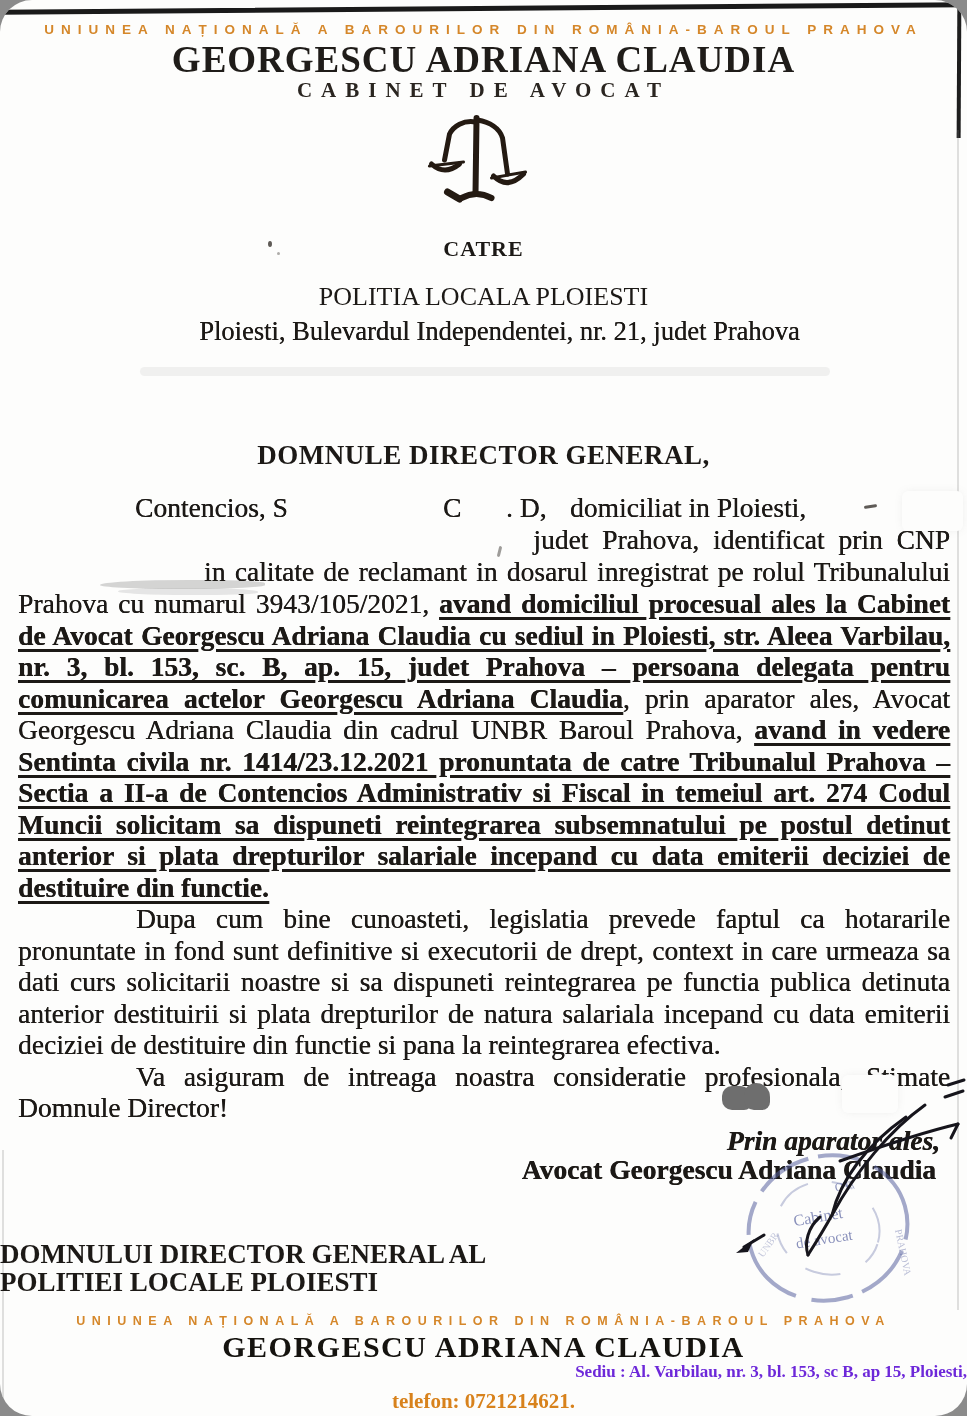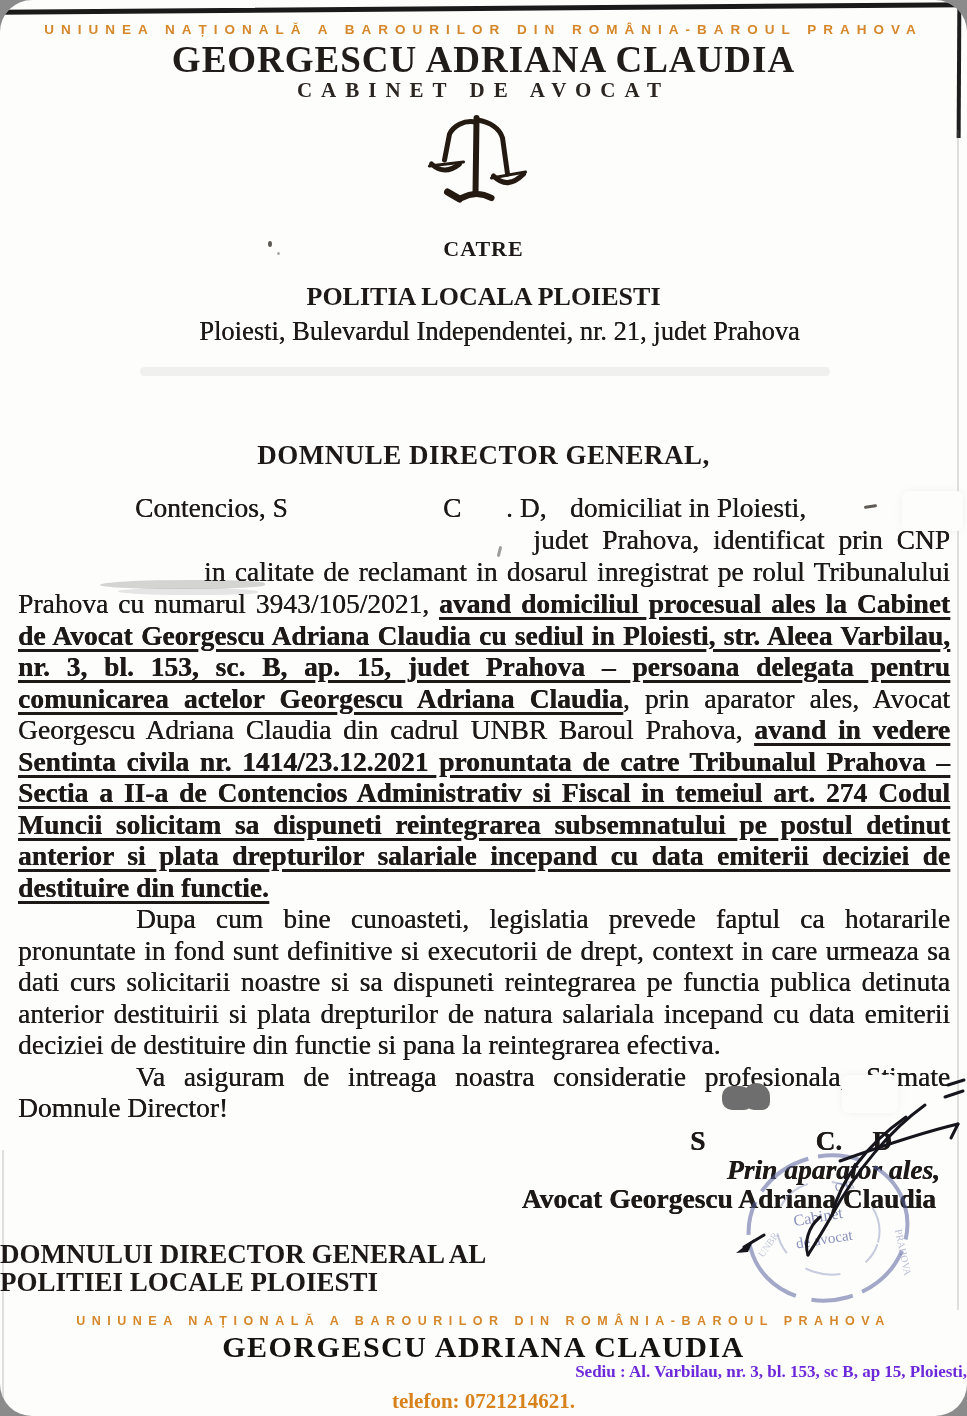--- a/index.html
+++ b/index.html
@@ -31,21 +31,21 @@
     position:absolute;top:38px;left:0;width:100%;text-align:center;
     font-weight:bold;font-size:37px;letter-spacing:1px;color:#1f1c19;
   }
   .cabinet-sub{
     position:absolute;top:78px;left:0;width:100%;text-align:center;
     font-weight:bold;font-size:21px;letter-spacing:9px;color:#2a2520;
   }
   .logo-wrap{position:absolute;top:112px;left:50%;transform:translateX(-54%);width:112px;height:92px;}
   
   .catre{position:absolute;top:236px;left:0;width:100%;text-align:center;font-weight:bold;font-size:22px;letter-spacing:1px;}
-  .recipient-name{position:absolute;top:282px;left:0;width:100%;text-align:center;font-weight:bold;font-size:26px;}
+  .recipient-name{position:absolute;top:282px;left:0;width:100%;text-align:center;font-weight:normal;font-size:26px;}
   .recipient-address{position:absolute;top:316px;left:16px;width:100%;text-align:center;font-size:26.5px;text-shadow:0.3px 0 currentColor;}
   .salutation{position:absolute;top:440px;left:0;width:100%;text-align:center;font-weight:bold;font-size:27px;letter-spacing:0.5px;}
   
   .body-text{
     position:absolute;left:18px;top:492px;width:932px;
     font-size:27.5px;line-height:31.5px;text-align:justify;
     text-shadow:0.35px 0 currentColor;
   }
   .l1{position:relative;height:32px;white-space:nowrap;}
   .l1 span{position:absolute;top:0;}
@@ -129,23 +129,20 @@
       <span style="left:488px;">. D,</span>
       <span style="left:552px;">domiciliat in Ploiesti,</span>
     </div>
     <div class="l2">judet Prahova, identificat prin CNP</div>
     <div class="l3">in calitate de reclamant in dosarul inregistrat pe rolul Tribunalului</div>
     <div class="p1"><span>Prahova cu numarul 3943/105/2021, </span><span class="bu">avand domiciliul procesual ales la Cabinet de Avocat Georgescu Adriana Claudia cu sediul in Ploiesti, str. Aleea Varbilau, nr. 3, bl. 153, sc. B, ap. 15, judet Prahova – persoana delegata pentru comunicarea actelor Georgescu Adriana Claudia</span><span>, prin aparator ales, Avocat Georgescu Adriana Claudia din cadrul UNBR Baroul Prahova, </span><span class="bu">avand in vedere Sentinta civila nr. 1414/23.12.2021 pronuntata de catre Tribunalul Prahova – Sectia a II-a de Contencios Administrativ si Fiscal in temeiul art. 274 Codul Muncii solicitam sa dispuneti reintegrarea subsemnatului pe postul detinut anterior si plata drepturilor salariale incepand cu data emiterii deciziei de destituire din functie.</span></div>
     <div class="p2">Dupa cum bine cunoasteti, legislatia prevede faptul ca hotararile pronuntate in fond sunt definitive si executorii de drept, context in care urmeaza sa dati curs solicitarii noastre si sa dispuneti reintegrarea pe functia publica detinuta anterior destituirii si plata drepturilor de natura salariala incepand cu data emiterii deciziei de destituire din functie si pana la reintegrarea efectiva.</div>
     <div class="p3">Va asiguram de intreaga noastra consideratie profesionala, Stimate Domnule Director!</div>
 
     <div class="sig-block">
-      <div class="sig-client">
-        <span>S</span><span class="gap1">C.</span><span class="gap2">D</span>
-      </div>
       <div class="sig-counsel">Prin aparator ales,</div>
       <div class="sig-lawyer">Avocat Georgescu Adriana Claudia</div>
     </div>
   </div>
 
   <div class="redact-blob" style="left:722px;top:1086px;width:30px;height:24px;"></div>
   <div class="redact-blob" style="left:744px;top:1083px;width:26px;height:27px;border-radius:12px 14px 8px 10px;"></div>
   <div class="redact-white" style="left:845px;top:1078px;width:50px;height:32px;"></div>
 
   <div class="stamp-wrap">

